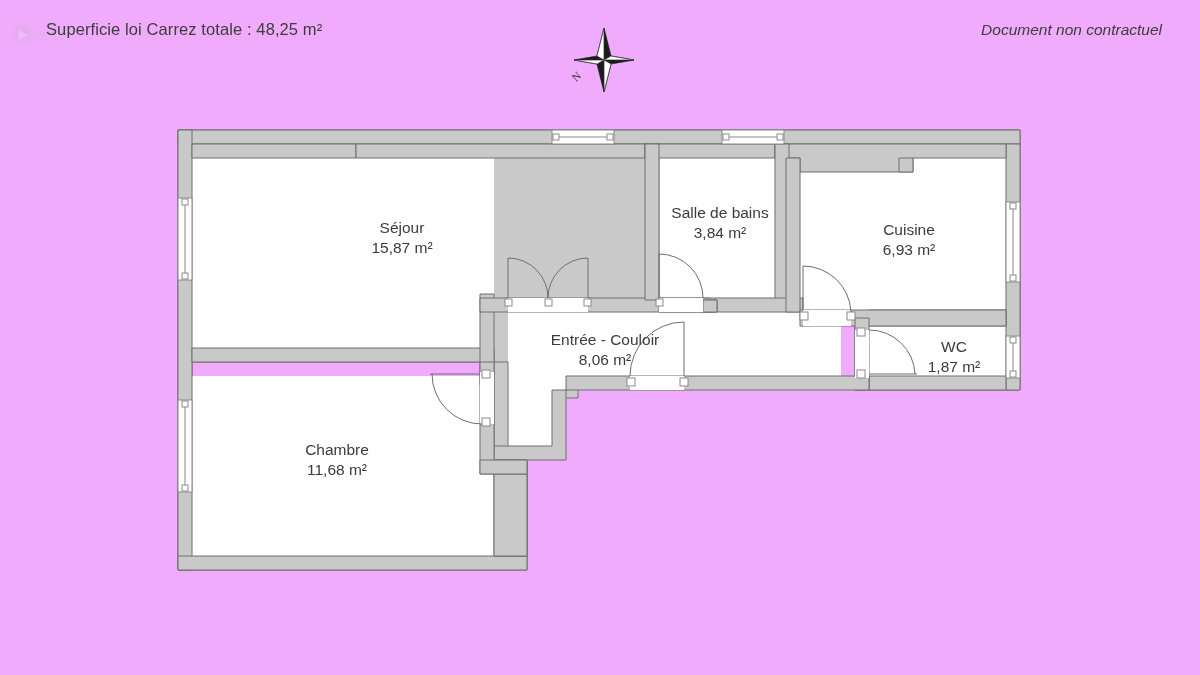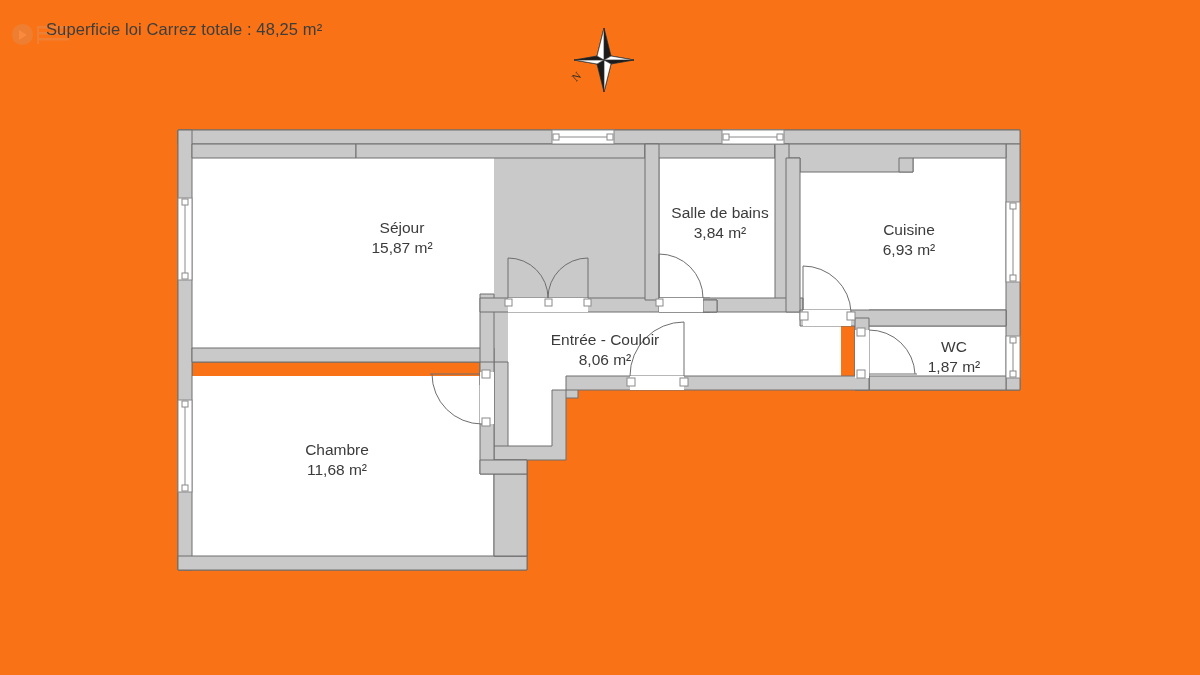--- a/index.html
+++ b/index.html
@@ -12,21 +12,21 @@
     height: 675px;
     font-family: "Liberation Sans", sans-serif;
     color: #3b3b3b;
     position: relative;
     overflow: hidden;
   }
   #page {
     position: relative;
     width: 1200px;
     height: 675px;
-    background: #f97316;
+    background: #f0abfc;
   }
   .hdr-left {
     position: absolute;
     left: 46px;
     top: 20px;
     font-size: 16.5px;
     color: #3d3d3d;
     letter-spacing: .1px;
     white-space: nowrap;
   }
@@ -109,20 +109,21 @@
 <body>
 
 <div id="page">
 
   <div class="wm-logo">
     <div class="circ"></div>
     <div class="bars"></div>
   </div>
 
   <div class="hdr-left">Superficie loi Carrez totale :  48,25 m²</div>
+  <div class="hdr-right">Document non contractuel</div>
 
   <svg id="plan" width="1200" height="675" viewBox="0 0 1200 675">
 
     <g>
       <text class="watermark" x="600" y="370" text-anchor="middle">AZ</text>
     </g>
 
     <g>
       <polygon points="604,28 611,56 634,60 611,64 604,92 597,64 574,60 597,56" fill="#ffffff" stroke="#2b2b2b" stroke-width="0.8"></polygon>
       <polygon points="604,28 611,56 604,60" fill="#1c1c1c"></polygon>

